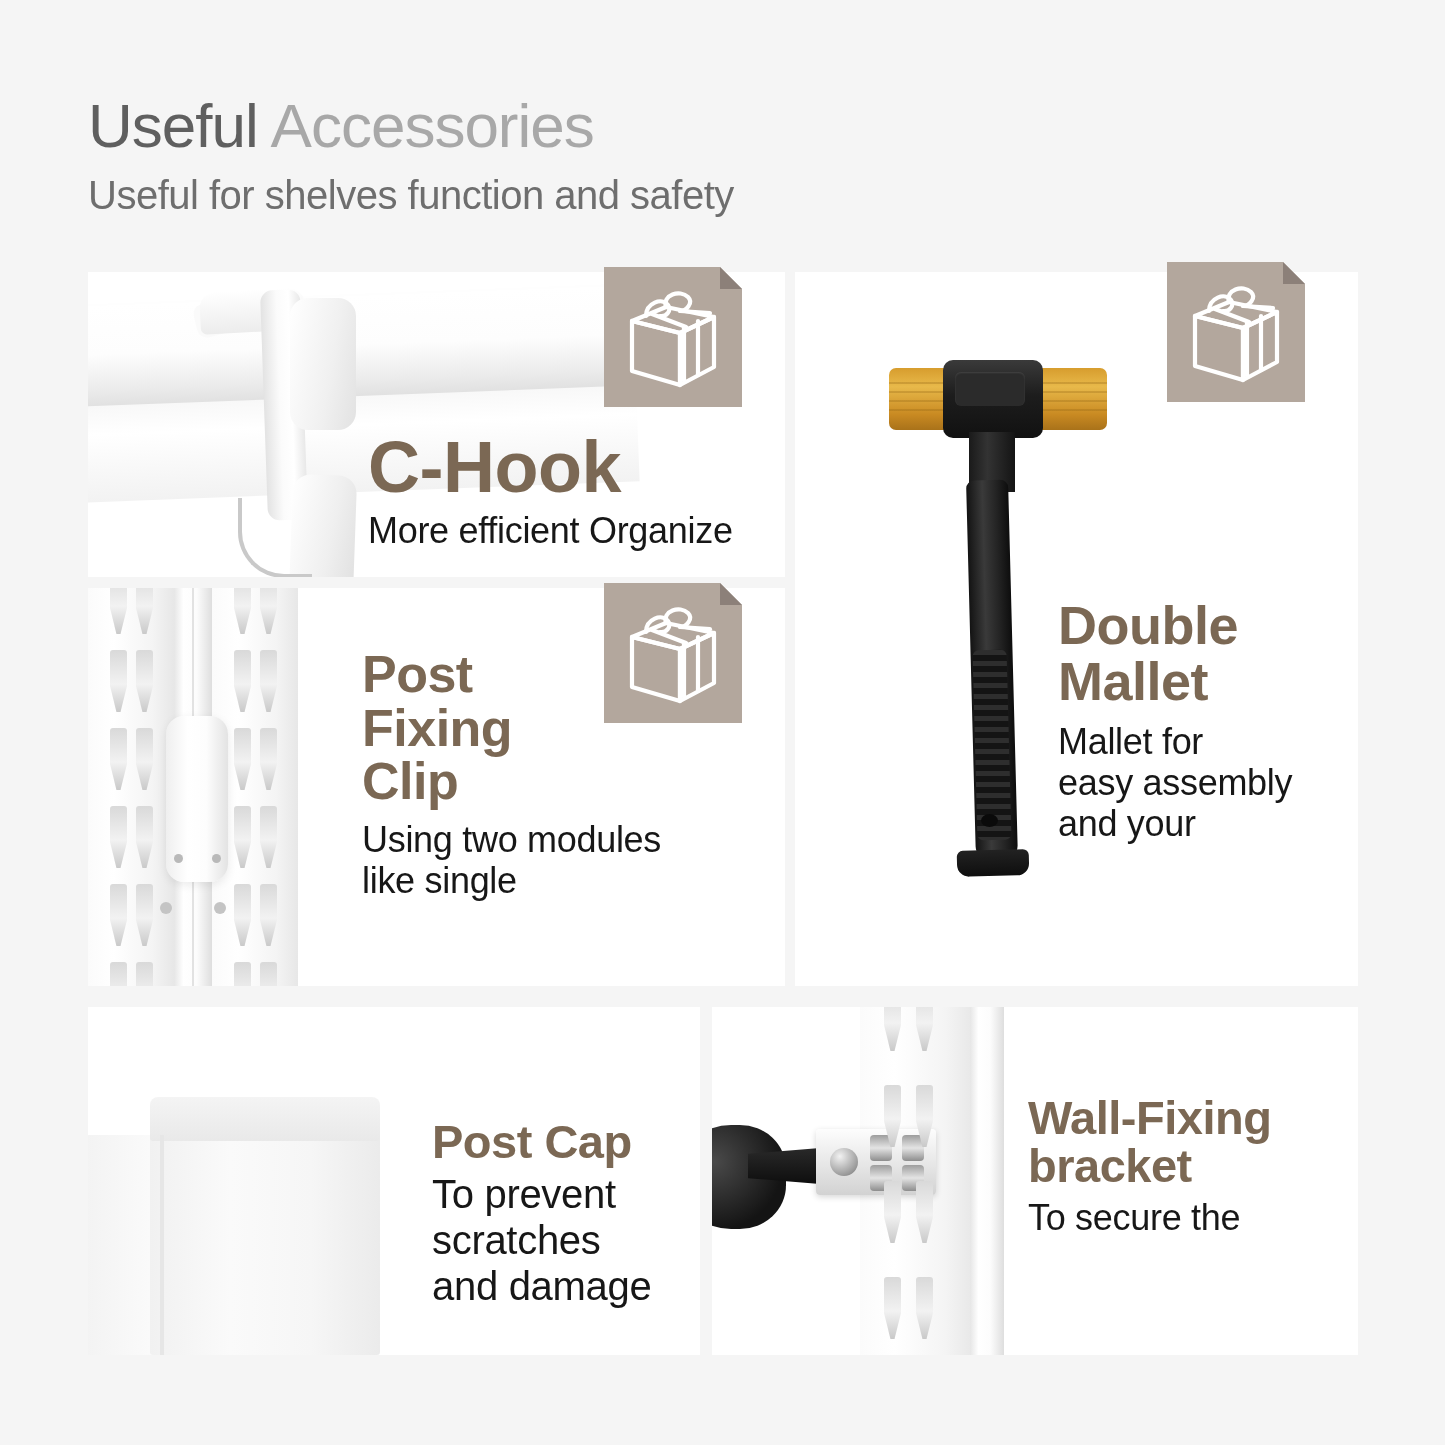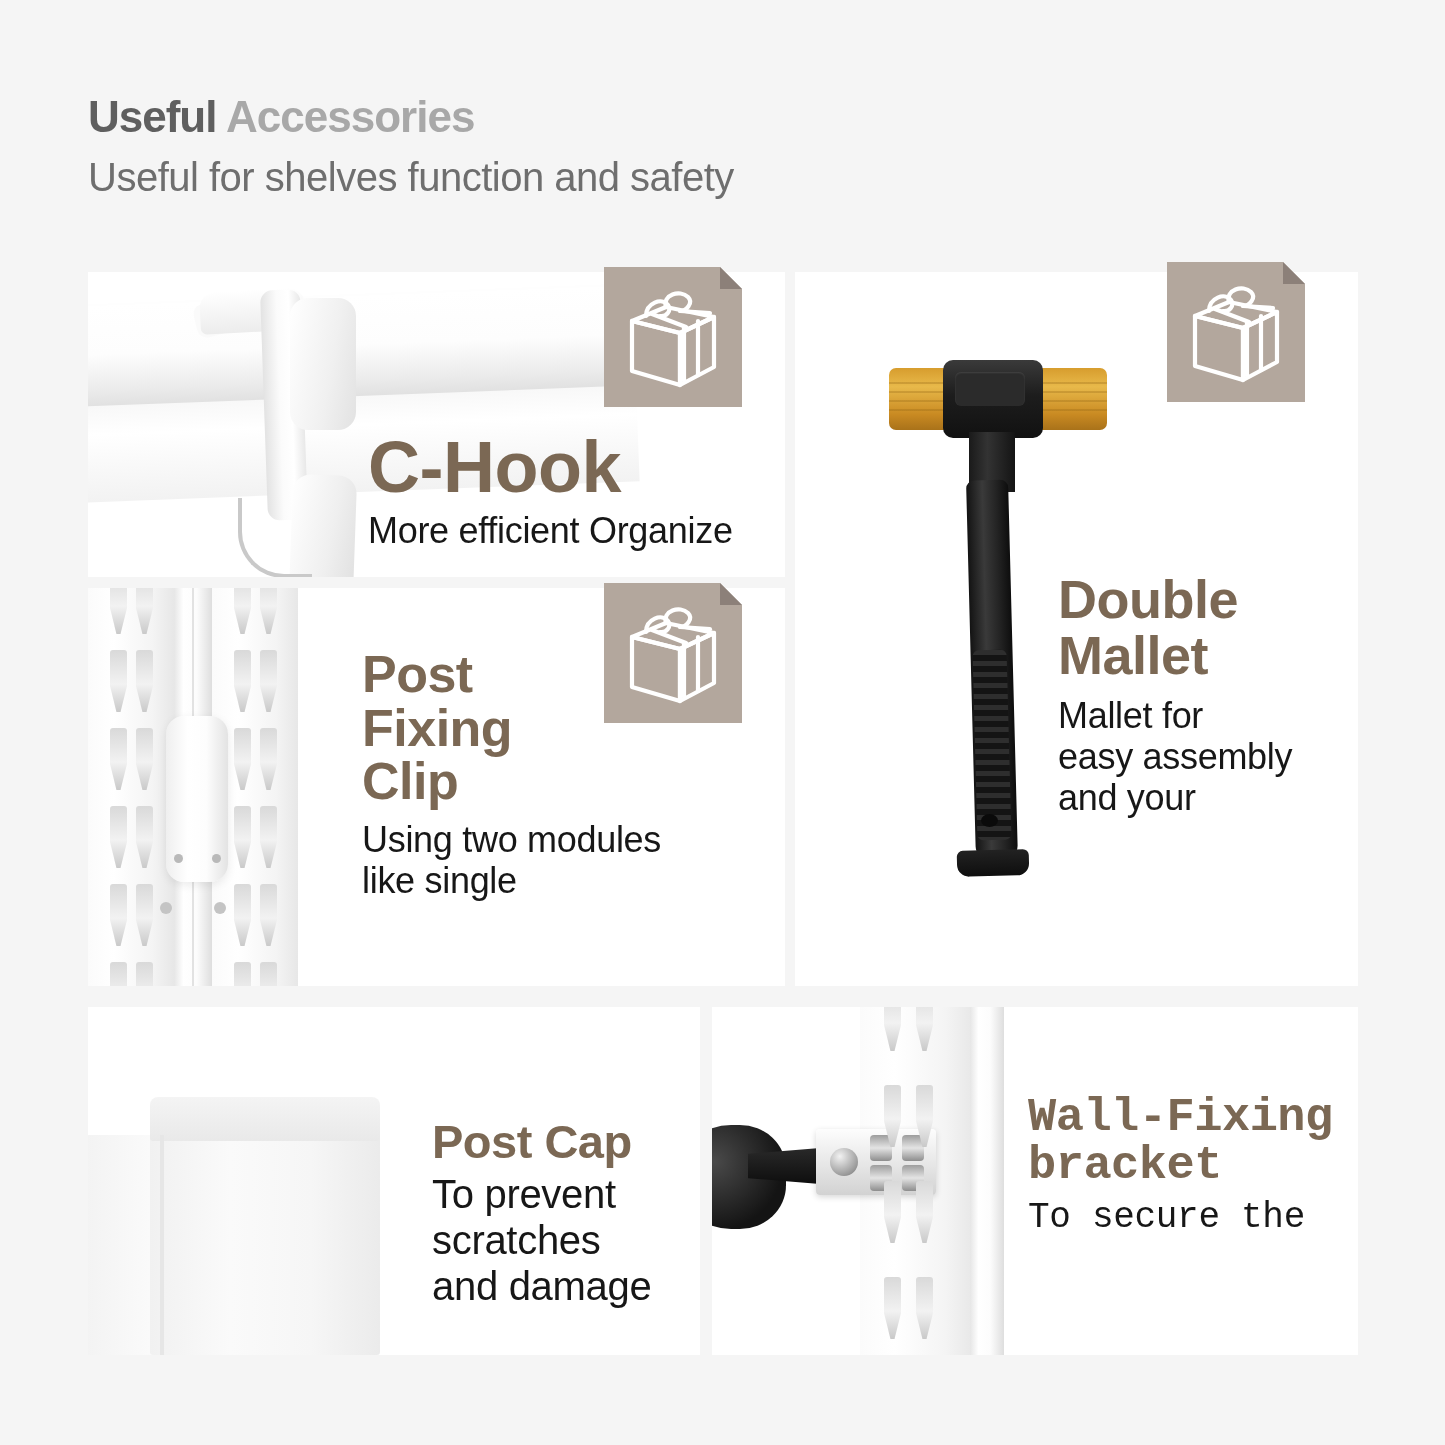--- a/index.html
+++ b/index.html
@@ -7,21 +7,21 @@
   body {
     background:#f5f5f5;
     font-family:"Liberation Sans", sans-serif;
     position:relative;
     overflow:hidden;
   }
 
   
   .header { position:absolute; left:88px; top:95px; width:1270px; }
   .title {
-    font-size:44px; font-weight:bold; letter-spacing:-1px;
+    font-size:62px; font-weight:normal; letter-spacing:-1px;
     line-height:1.0; white-space:nowrap;
   }
   .title .t-strong { color:#5f5f5f; }
   .title .t-light  { color:#a8a8a8; }
   .subtitle {
     margin-top:16px; font-size:40px; color:#6e6e6e;
     font-weight:400; letter-spacing:-0.5px; white-space:nowrap;
   }
 
   
@@ -44,29 +44,29 @@
   }
 
   #txt-chook  { left:368px; top:430px; }
   #txt-chook  .t-title { font-size:72px; }
   #txt-chook  .t-body  { font-size:36px; }
 
   #txt-clip   { left:362px; top:648px; }
   #txt-clip   .t-title { font-size:52px; }
   #txt-clip   .t-body  { font-size:36px; margin-top:10px; }
 
-  #txt-mallet { left:1058px; top:572px; width:282px; }
+  #txt-mallet { left:1058px; top:598px; width:282px; }
   #txt-mallet .t-title { font-size:54px; }
   #txt-mallet .t-body  { font-size:36px; margin-top:12px; }
 
   #txt-cap    { left:432px; top:1094px;margin-top:24px; }
   #txt-cap    .t-title { font-size:47px; }
   #txt-cap    .t-body  { font-size:40px; margin-top:6px; }
 
-  #txt-wall   { left:1028px; top:1094px;font-family:Liberation Mono, monospace; }
+  #txt-wall   { left:1028px; top:1094px; }
   #txt-wall   .t-title { font-size:47px; }
   #txt-wall   .t-body  { font-size:36px; margin-top:6px; }
 
   
   .badge { position:absolute; width:138px; height:140px; }
   .badge .plate {
     position:absolute; inset:0; background:#b3a79d;
     clip-path: polygon(0 0, calc(100% - 22px) 0, 100% 22px, 100% 100%, 0 100%);
   }
   .badge .fold {

